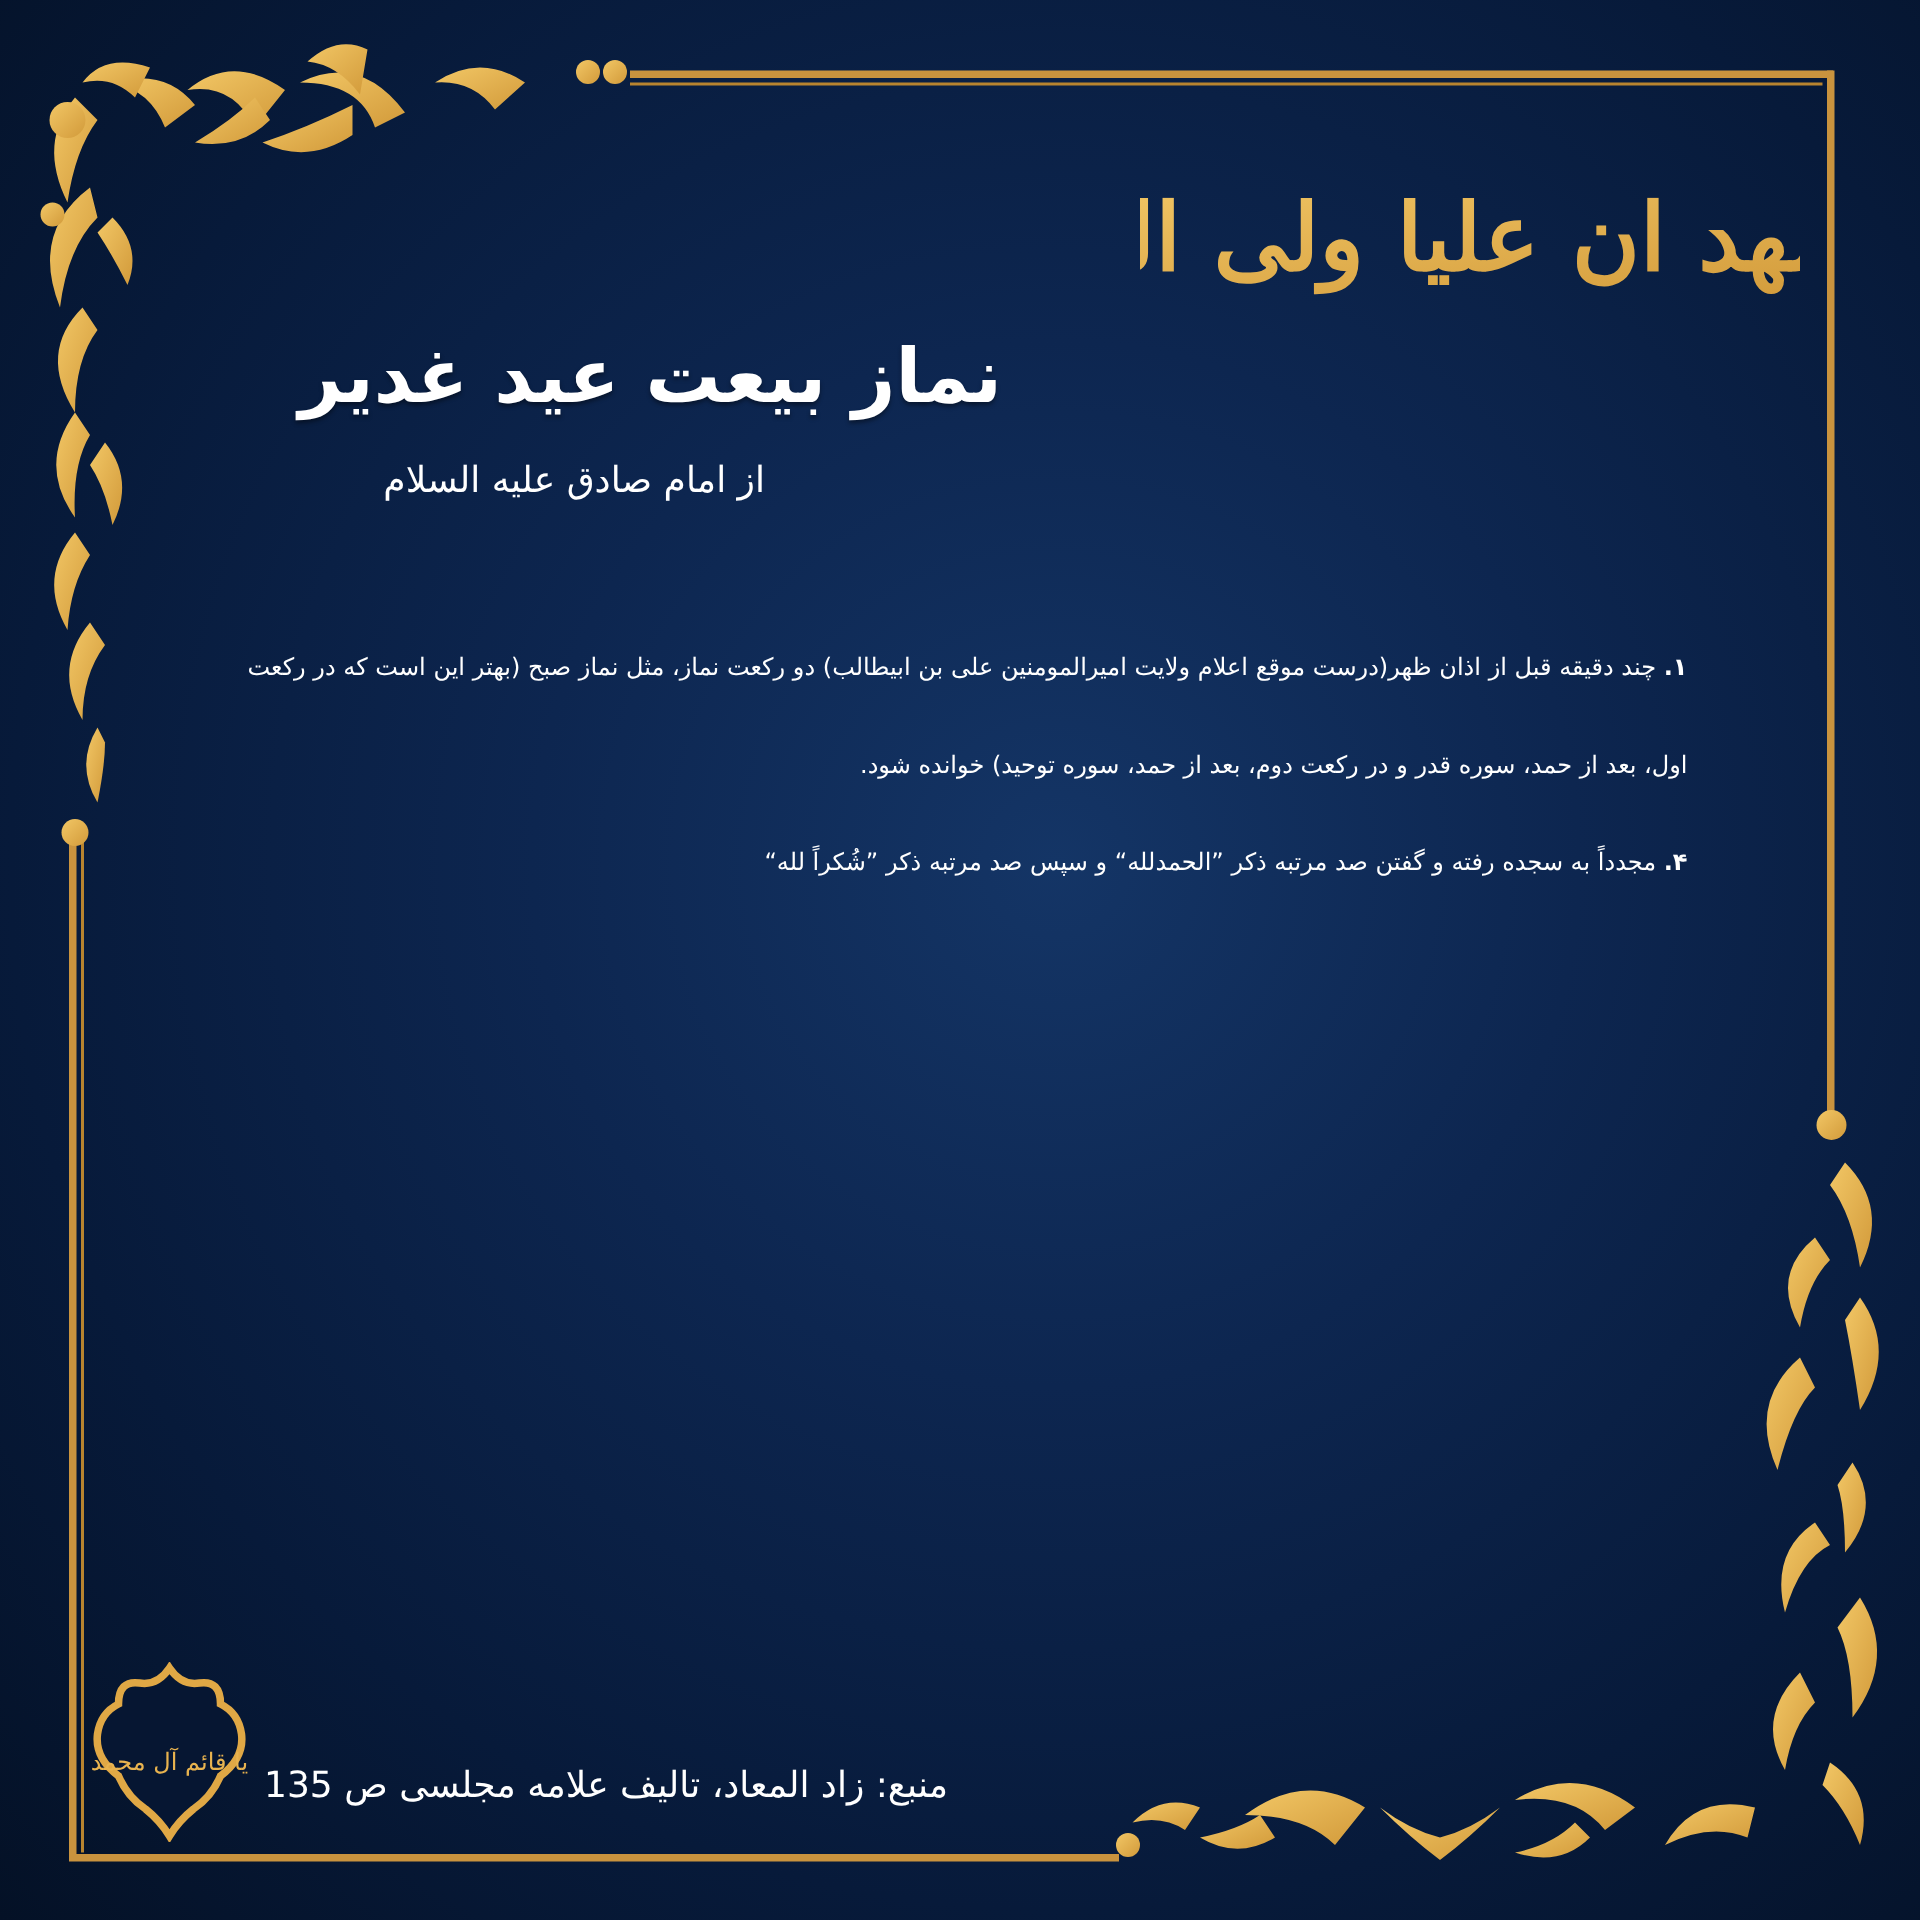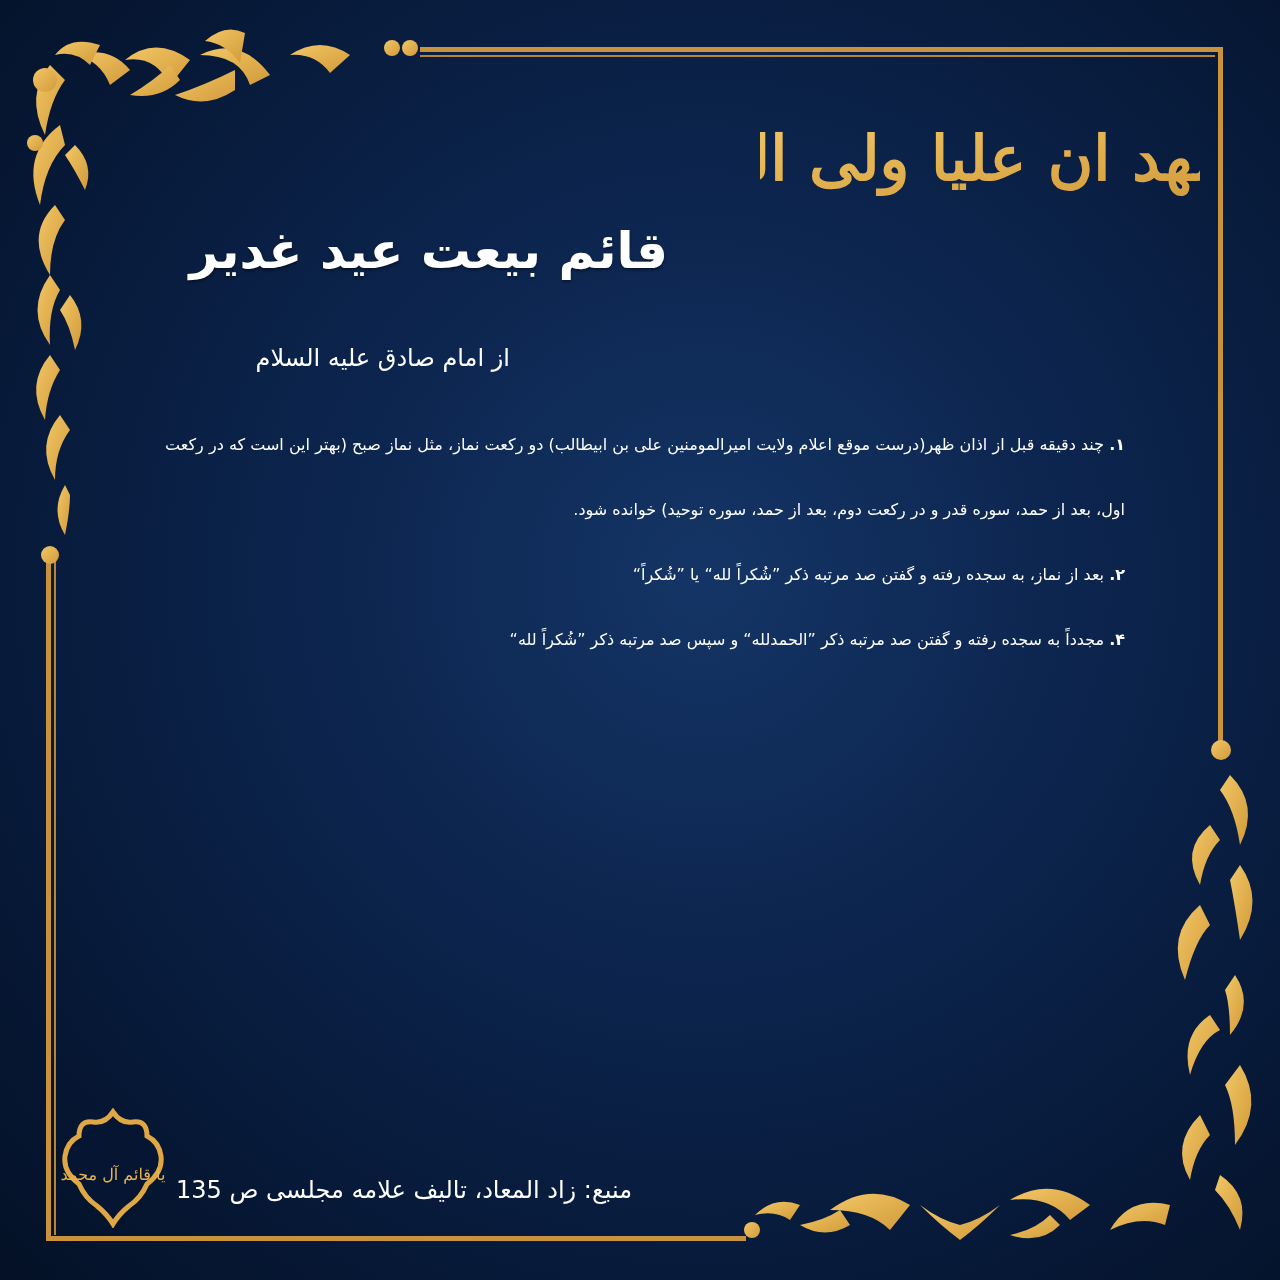--- a/index.html
+++ b/index.html
@@ -4,21 +4,21 @@
 <style>
   html,body{margin:0;padding:0;}
   body{width:1280px;height:1280px;overflow:hidden;position:relative;
     background:radial-gradient(ellipse at 55% 45%, #143566 0%, #0d2650 35%, #071a3a 70%, #041126 100%);
     font-family:"DejaVu Sans", sans-serif;}
   .frame-line{position:absolute;background:#c9933e;}
   .frame-line.thin{background:#b8842f;}
   .orn{position:absolute;}
   .title{position:absolute;right:612px;top:222px;direction:rtl;color:#fff;font-weight:bold;font-size:50px;
     font-family:"DejaVu Sans", sans-serif;white-space:nowrap;text-shadow:0 2px 3px rgba(0,0,0,.4);}
-  .subtitle{position:absolute;right:770px;top:306px;direction:rtl;color:#fff;font-size:24px;white-space:nowrap;margin-top:38px;}
+  .subtitle{position:absolute;right:770px;top:306px;direction:rtl;color:#fff;font-size:24px;white-space:nowrap;}
   .calli{position:absolute;left:760px;top:70px;width:440px;height:160px;}
   .body-text{position:absolute;left:165px;width:960px;top:412px;direction:rtl;text-align:justify;
     color:#fff;font-size:16px;line-height:65px;font-family:"DejaVu Sans", sans-serif;}
   .body-text p{margin:0;}
   .body-text .num{font-weight:bold;}
   .source{position:absolute;left:176px;top:1176px;direction:rtl;color:#fff;font-size:24px;white-space:nowrap;}
   .logo{position:absolute;left:58px;top:1108px;width:110px;height:120px;}
 </style>
 </head>
 <body>
@@ -83,26 +83,25 @@
     <path d="M110 490 q-25 15 -50 0 q25 -5 40 -15 z"></path>
     <path d="M60 470 q-25 -10 -45 10 q20 -5 35 5 z"></path>
     <circle cx="12" cy="495" r="8"></circle>
   </g>
 </svg>
 
 <svg class="calli" viewBox="0 0 440 160">
   <text x="220" y="110" text-anchor="middle" direction="rtl" font-family="DejaVu Serif, serif" font-size="62" font-weight="bold" fill="url(#g1)">اشهد ان علیا ولی الله</text>
 </svg>
 
-<div class="title">قائم بیعت عید غدیر</div>
+<div class="title">نماز بیعت عید غدیر</div>
 <div class="subtitle">از امام صادق علیه السلام</div>
 
 <div class="body-text">
   <p><span class="num">۱.</span> <span>چند دقیقه قبل از اذان ظهر(درست موقع اعلام ولایت امیرالمومنین علی بن ابیطالب) دو رکعت نماز، مثل نماز صبح (بهتر این است که در رکعت اول، بعد از حمد، سوره قدر و در رکعت دوم، بعد از حمد، سوره توحید) خوانده شود.</span></p>
-  <p><span class="num">۲.</span> <span>بعد از نماز، به سجده رفته و گفتن صد مرتبه ذکر ”شُکراً لله“ یا ”شُکراً“</span></p>
   <p><span class="num">۴.</span> <span>مجدداً به سجده رفته و گفتن صد مرتبه ذکر ”الحمدلله“ و سپس صد مرتبه ذکر ”شُکراً لله“</span></p>
 </div>
 
 <svg class="logo" viewBox="0 0 110 120">
   <path d="M55 4 q8 12 20 10 q14 -2 14 14 q12 6 14 20 q2 16 -14 28 q-6 14 -18 22 q-10 8 -16 18 q-6 -10 -16 -18 q-12 -8 -18 -22 q-16 -12 -14 -28 q2 -14 14 -20 q0 -16 14 -14 q12 2 20 -10 z" fill="#061632" stroke="#e0a845" stroke-width="5"></path>
   <text x="55" y="72" text-anchor="middle" font-family="DejaVu Serif, serif" font-size="16" fill="#e8b34f" direction="rtl">یا قائم آل محمد</text>
 </svg>
 
 <div class="source">منبع: زاد المعاد، تالیف علامه مجلسی ص 135</div>
 

